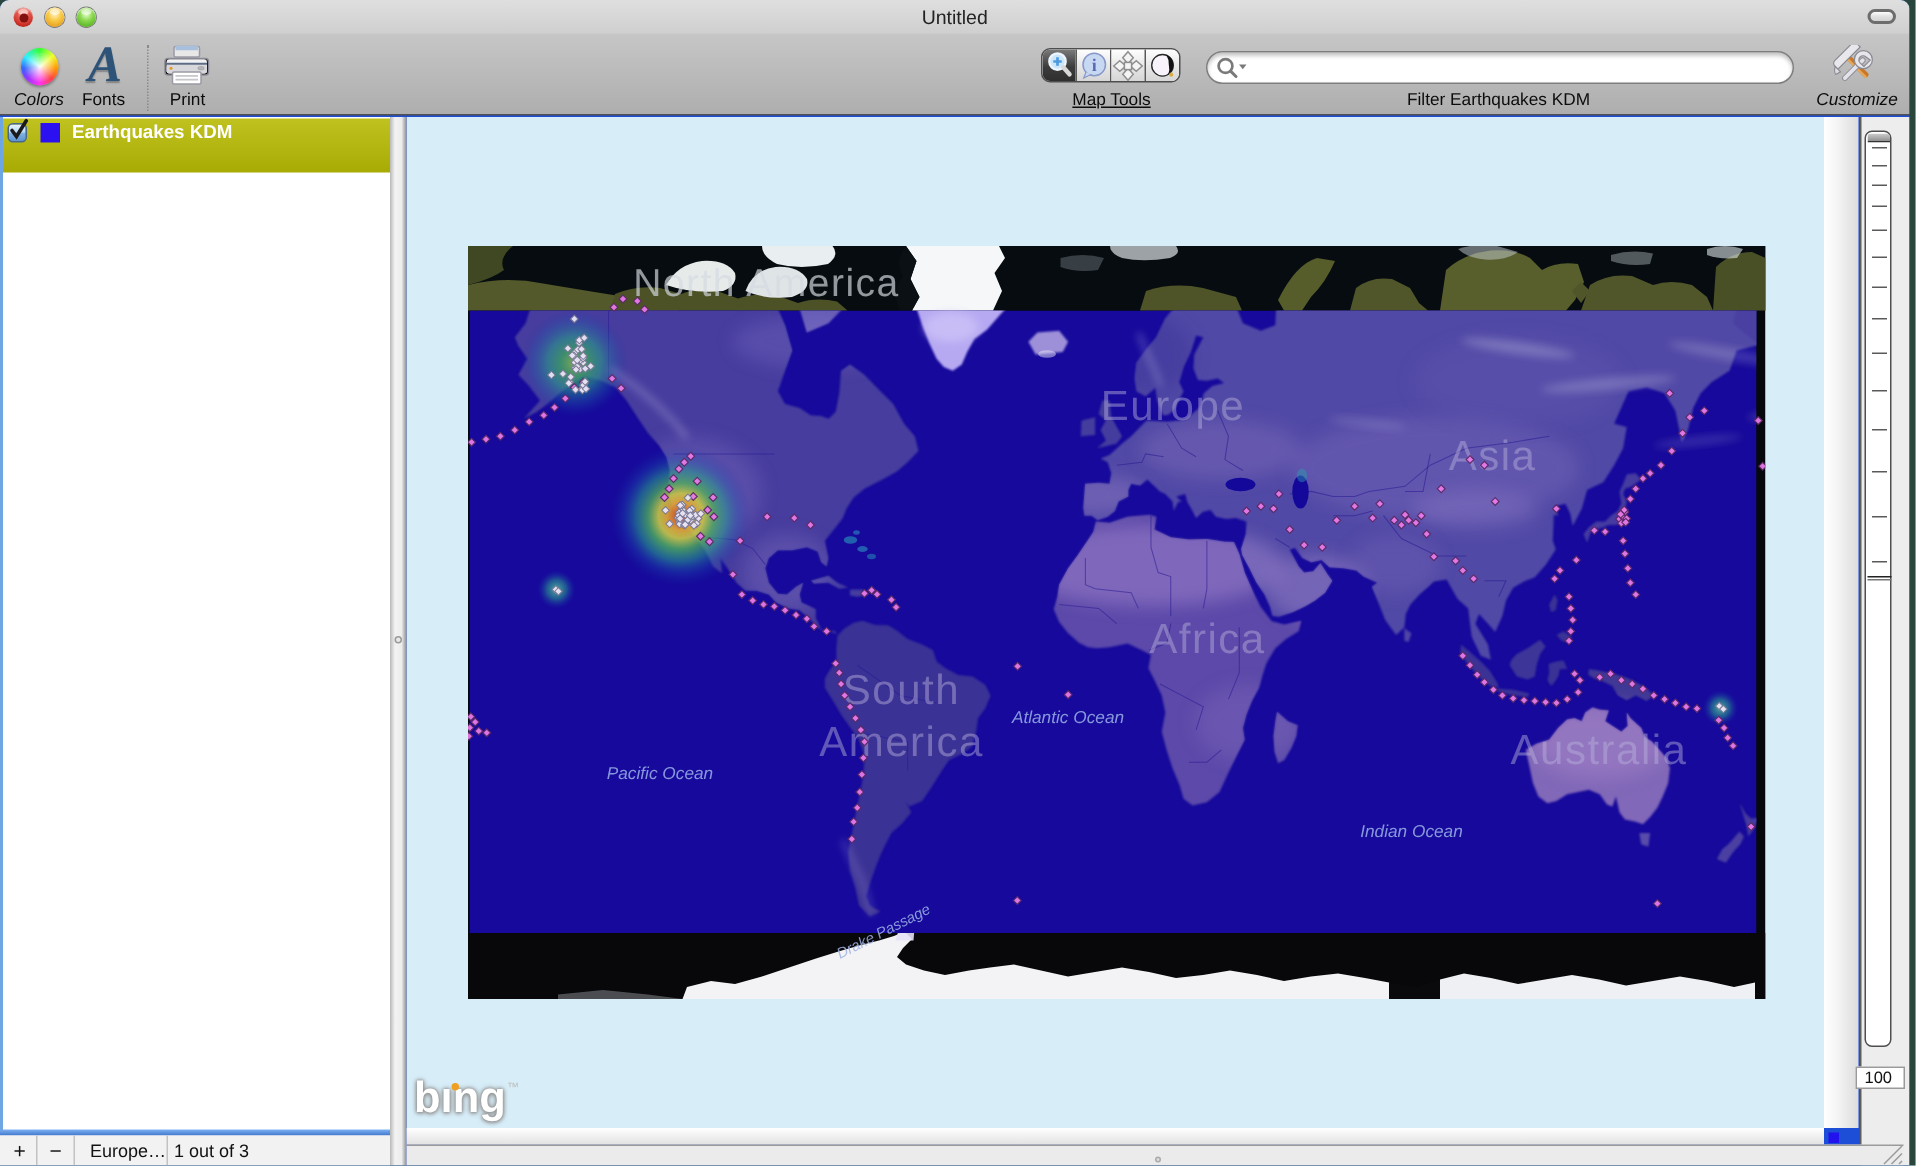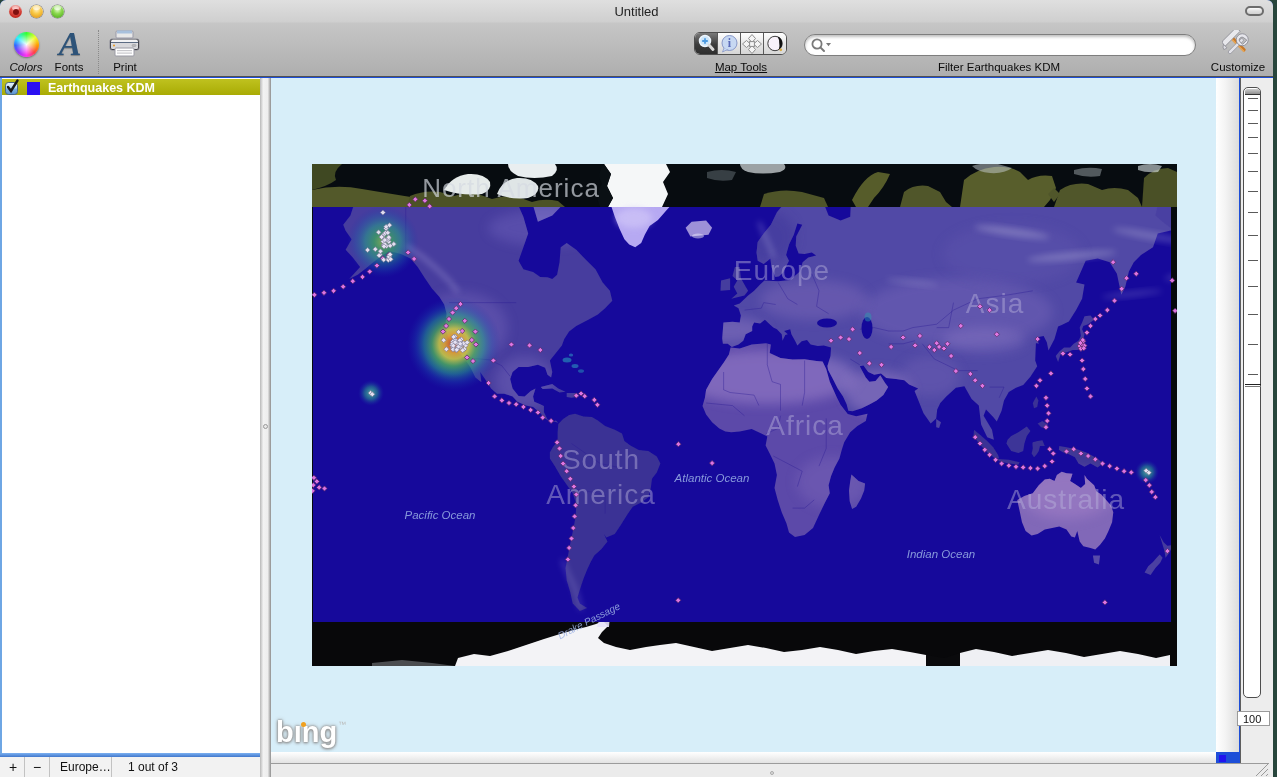--- a/index.html
+++ b/index.html
@@ -25,21 +25,21 @@
 .fontsA{position:absolute;left:55px;top:28px;width:30px;height:32px;color:#2d5379;font-family:"Liberation Serif",serif;font-style:italic;font-weight:bold;font-size:34px;text-align:center;line-height:32px;text-shadow:0 1px 1px rgba(0,0,0,.3);}
 
 .segwrap{position:absolute;left:694px;top:32px;width:93px;height:23px;border-radius:6px;border:1px solid #4e4e4e;display:flex;overflow:hidden;background:#fff;}
 .seg{flex:1;border-right:1px solid #5a5a5a;position:relative;background:linear-gradient(#fefefe,#e8e8e8 50%,#d6d6d6);}
 .seg:last-child{border-right:none;}
 .seg.dark{background:linear-gradient(#7a7a7a,#3c3c3c 55%,#2e2e2e);}
 
 .search{position:absolute;left:804px;top:34px;width:392px;height:22px;border-radius:11px;background:#fff;border:1px solid #7e7e7e;box-shadow:inset 0 2px 3px rgba(0,0,0,.25);}
 
 .sidebar{position:absolute;left:0;top:78px;width:260px;bottom:0;background:#fff;}
-.row{position:absolute;left:0;width:100%;height:16px;font-size:12.5px;line-height:18px;color:#000;}
+.row{position:absolute;left:0;width:100%;height:36px;font-size:12.5px;line-height:18px;color:#000;}
 .row.sel{background:linear-gradient(#bfc21f,#a9ab04);color:#fff;font-weight:bold;}
 .cb{position:absolute;left:5px;top:2.5px;width:13px;height:13px;border-radius:3.5px;border:1px solid #47688e;
  background:linear-gradient(#e8f4fc,#b8d9f2 45%,#7fb2e0 55%,#5e95d2);}
 .rowlabel{position:absolute;left:48px;top:0;}
 .swatchblue{position:absolute;left:27px;top:2.5px;width:13px;height:13px;background:#2b10f2;}
 .divider{position:absolute;left:260px;top:78px;width:11px;bottom:0;background:linear-gradient(90deg,#b8b8b8,#f2f2f2 30%,#ededed 70%,#9e9e9e 95%,#8a8a8a);}
 .divdot{position:absolute;left:263px;top:424px;width:5px;height:5px;border-radius:50%;border:1.5px solid #9a9a9a;background:#e8e8e8;}
 
 .viewport{position:absolute;left:271px;top:78px;width:945px;height:674px;background:#d7eef9;}
 #map{position:absolute;left:312px;top:164px;}
@@ -135,21 +135,21 @@
  <rect x="14.2" y="2" width="3.6" height="22" rx="1.5" fill="#c87828"></rect>
  <rect x="14.2" y="2" width="1.4" height="22" fill="#e8a858"></rect>
  <path d="M8,1 h16 a2.5,2.5 0 0 1 2.5,2.5 v3 h-21 v-3 a2.5,2.5 0 0 1 2.5,-2.5 Z" fill="#e8e8ec" stroke="#8a8a92" stroke-width="0.8"></path>
  <path d="M5.5,4 q-3,1.5 -3.5,4 l3.5,1 Z" fill="#dcdce2" stroke="#8a8a92" stroke-width="0.7"></path>
 </g>
 <g transform="rotate(45 16 14) translate(0,1)">
  <rect x="14.4" y="6" width="3.2" height="20" rx="1.5" fill="#e2e2e8" stroke="#90909a" stroke-width="0.7"></rect>
  <path d="M16,1 a6,6 0 0 1 6,6 a6,6 0 0 1 -6,6 a6,6 0 0 1 -6,-6 a6,6 0 0 1 6,-6 Z M16,4.5 a2.8,2.8 0 0 0 0,5.6 L19.5,10 L19.5,4 Z" fill="#e6e6ec" stroke="#8a8a94" stroke-width="0.8" fill-rule="evenodd"></path>
 </g>
 </svg>
-  <div class="tbtxt" style="left:1238px;">Customize</div>
+  <div class="tbtxt" style="left:1238px;font-style:italic;">Customize</div>
  </div>
 
  <div class="viewport"></div>
  <svg id="map" width="865" height="502" viewBox="0 0 865 502" font-family="'Liberation Sans',sans-serif">
 <defs>
 <clipPath id="mapclip">
           <rect x="0" y="0" width="865" height="502"></rect>
         </clipPath>
 <clipPath id="ovclip">
           <rect x="1" y="43" width="858" height="415"></rect>
@@ -649,21 +649,21 @@
 <div style="position:absolute;left:1248px;top:344px;width:10px;border-top:1.5px solid #5a5a5a;"></div>
 <div style="position:absolute;left:1248px;top:374px;width:10px;border-top:1.5px solid #5a5a5a;"></div>
 <div style="position:absolute;left:1244.5px;top:384px;width:16px;border-top:1.2px solid #222;border-bottom:1px solid #777;height:2.5px;"></div>
  <div class="valbox">100</div>
 
  <div class="sblue"></div>
  <div class="sfooter">
    <span style="position:absolute;left:9px;top:2px;font-size:14px;">+</span>
    <span style="position:absolute;left:33px;top:2px;font-size:14px;">−</span>
    <span style="position:absolute;left:60px;top:3px;">Europe…</span>
-   <span style="position:absolute;left:128px;top:3px;">1 out of 3</span>
+   <span style="position:absolute;left:116px;top:3px;">1 out of 3</span>
    <div class="vline" style="left:24px;"></div>
    <div class="vline" style="left:49px;"></div>
    <div class="vline" style="left:111px;"></div>
  </div>
  <div class="hscroll"></div>
  <div class="cornersq"></div>
  <div class="bstrip"></div>
  <div class="bdot"></div>
  <svg width="16" height="16" style="position:absolute;right:4px;top:761px;">
       <path d="M15,3 L3,15 M15,8 L8,15 M15,13 L13,15" stroke="#9a9a9a" stroke-width="1"></path>

